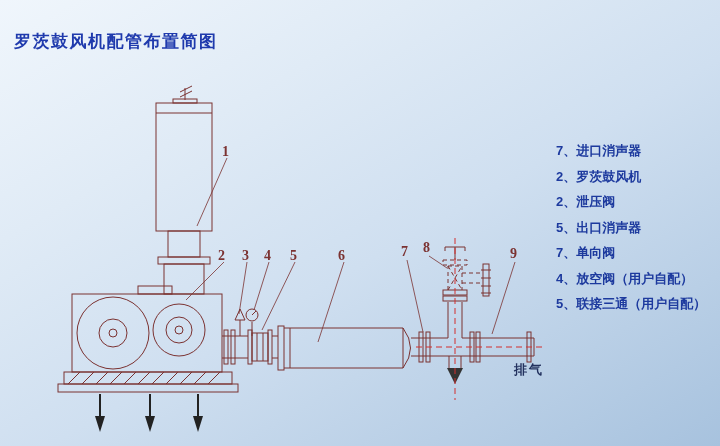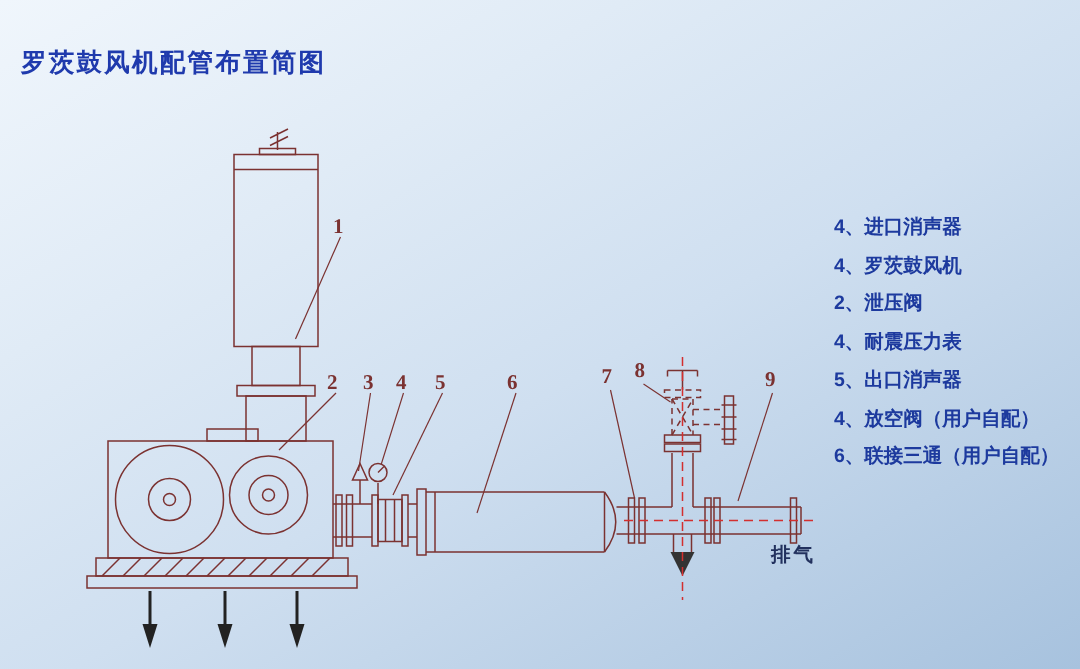--- a/index.html
+++ b/index.html
@@ -145,22 +145,22 @@
   <span class="callout" style="left:264px; top:248px;">4</span>
   <span class="callout" style="left:290px; top:248px;">5</span>
   <span class="callout" style="left:338px; top:248px;">6</span>
   <span class="callout" style="left:401px; top:244px;">7</span>
   <span class="callout" style="left:423px; top:240px;">8</span>
   <span class="callout" style="left:510px; top:246px;">9</span>
 
   <span class="exhaust">排气</span>
 
   <ul class="legend">
-    <li>4、进口消声器</li>
-    <li>4、罗茨鼓风机</li>
+    <li>7、进口消声器</li>
+    <li>2、罗茨鼓风机</li>
     <li>2、泄压阀</li>
-    <li>4、耐震压力表</li>
     <li>5、出口消声器</li>
+    <li>7、单向阀</li>
     <li>4、放空阀（用户自配）</li>
-    <li>6、联接三通（用户自配）</li>
+    <li>5、联接三通（用户自配）</li>
   </ul>
 
 </div>
 
 </body></html>

